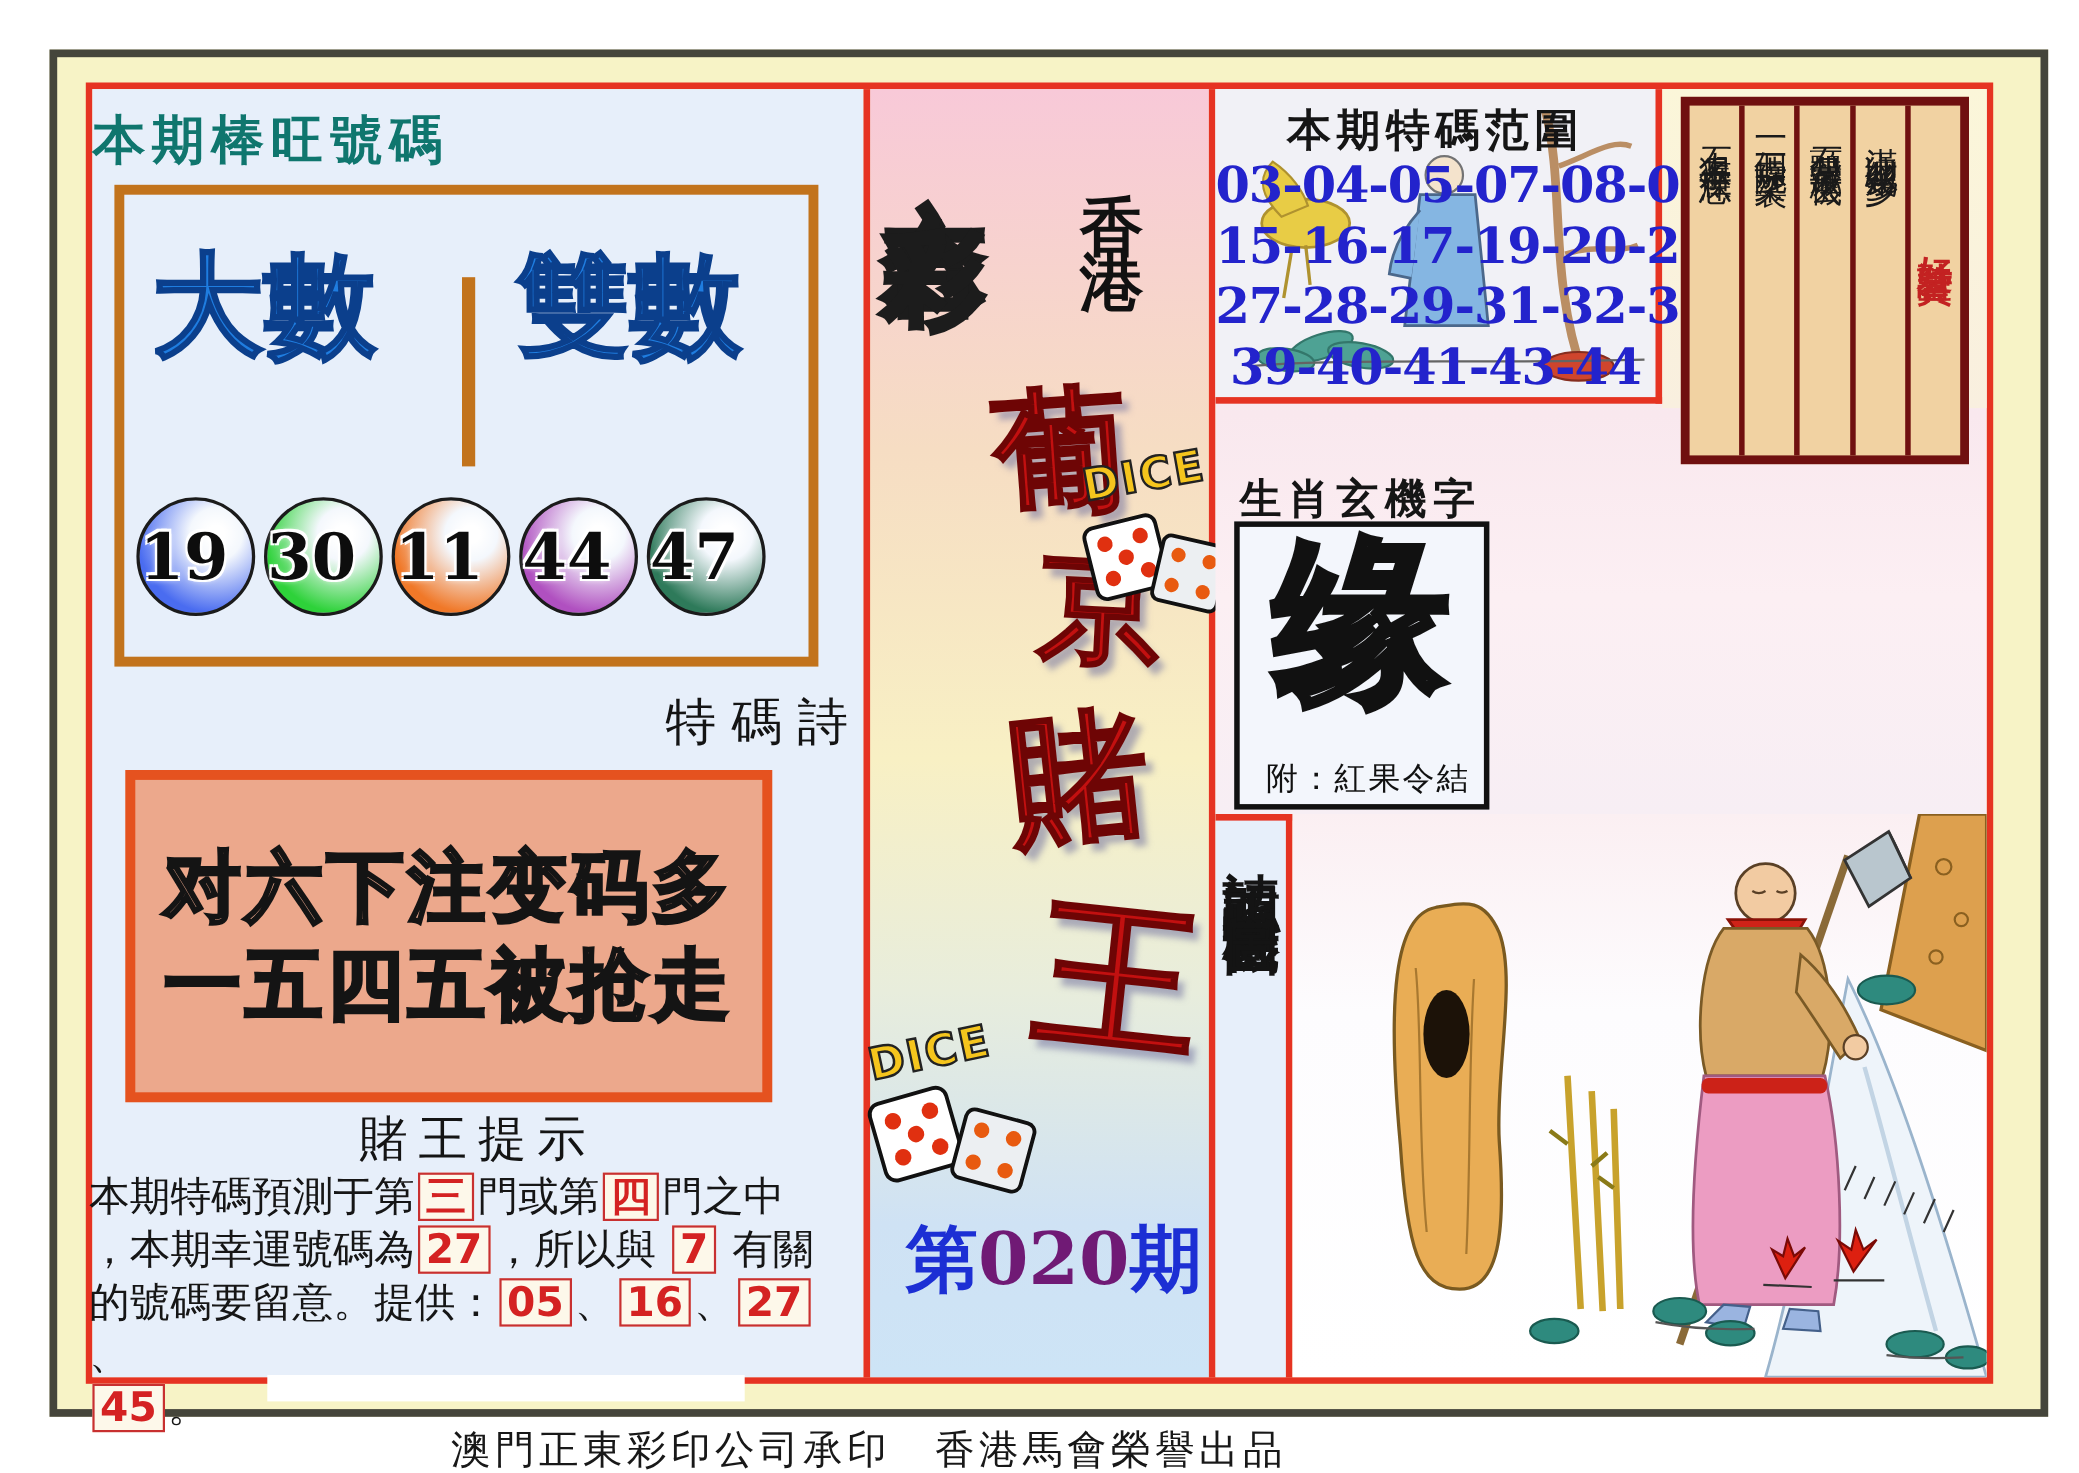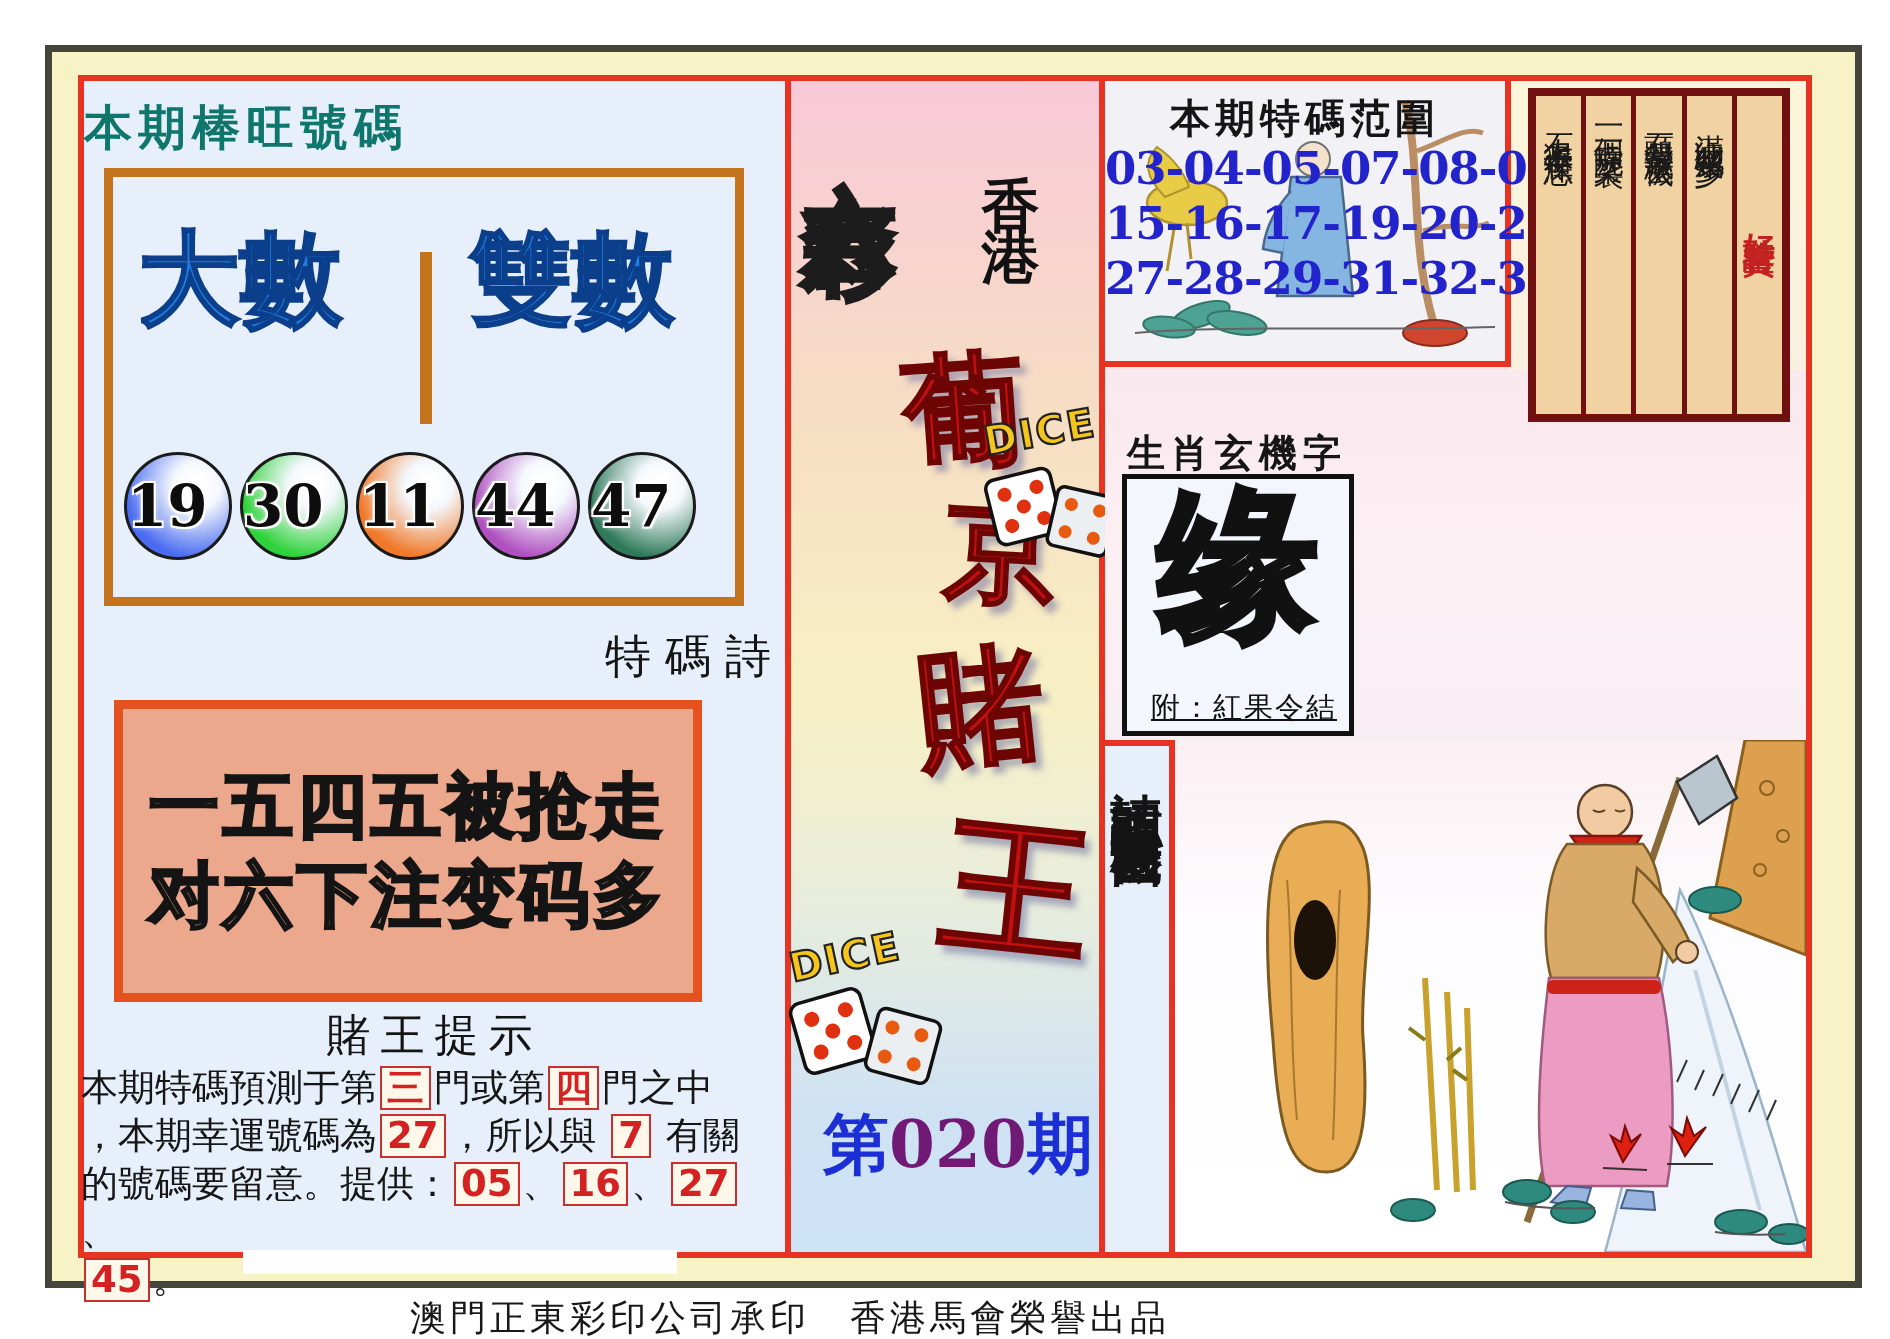--- a/index.html
+++ b/index.html
@@ -79,21 +79,21 @@
   .poem-col span{writing-mode:vertical-rl;font-size:30px;color:#1a1a1a;letter-spacing:4px;
       padding-top:14px;line-height:1;}
   .poem-col-red span{color:#c32222;font-size:32px;padding-top:112px;font-weight:600;}
 
   #zodiac-title{left:1109px;top:428px;width:256px;text-align:center;font-size:38px;color:#151515;
       letter-spacing:6px;font-weight:700;}
   #zodiac-box{left:1122px;top:474px;width:232px;height:262px;border:5px solid #111;background:#f3f6fc;
       box-sizing:border-box;}
   #zodiac-char{left:1122px;top:486px;width:232px;text-align:center;font-size:160px;font-weight:bold;
       color:#f3f6fc;-webkit-text-stroke:6px #111;line-height:1;}
-  #zodiac-note{left:1122px;top:688px;width:244px;text-align:center;font-size:29px;color:#111;letter-spacing:2px;text-decoration:underline;}
+  #zodiac-note{left:1122px;top:688px;width:244px;text-align:center;font-size:29px;color:#111;letter-spacing:2px;}
 
   #auth-strip{left:1105px;top:740px;width:64px;height:512px;background:#e7effa;display:flex;justify-content:center;}
   #auth-strip span{writing-mode:vertical-rl;font-size:52px;color:#141414;letter-spacing:7px;
       padding-top:10px;line-height:1;font-weight:600;}
   #red-divider-h{left:1105px;top:740px;width:70px;height:6px;background:#e63322;}
   #red-divider-v{left:1169px;top:740px;width:6px;height:512px;background:#e63322;}
   #illustration{left:1175px;top:740px;width:631px;height:512px;
       background:linear-gradient(180deg,#fbeff2 0%,#fdfcfe 35%,#ffffff 100%);}
 
   
@@ -128,22 +128,22 @@
       </div>
       <div class="ball" style="background: radial-gradient(circle at 68% 30%, rgb(255, 255, 255) 8%, rgba(255, 255, 255, 0.55) 24%, rgb(176, 80, 192) 72%, rgb(176, 80, 192) 100%);">
         <span class="ball-num">44</span>
       </div>
       <div class="ball" style="background: radial-gradient(circle at 68% 30%, rgb(255, 255, 255) 8%, rgba(255, 255, 255, 0.55) 24%, rgb(46, 122, 90) 72%, rgb(46, 122, 90) 100%);">
         <span class="ball-num">47</span>
       </div>
     </div>
   <div class="abs" id="poem-label">特碼詩</div>
   <div class="abs" id="poem-box">
+      <div class="poem-line">对六下注变码多</div>
       <div class="poem-line">一五四五被抢走</div>
-      <div class="poem-line">对六下注变码多</div>
     </div>
   <div class="abs" id="hint-title">賭王提示</div>
   <div class="abs" id="hint-paragraph">本期特碼預測于第<span class="hseg-box">三</span>門或第<span class="hseg-box">四</span>門之中<br>，本期幸運號碼為<span class="hseg-box">27</span>，所以與 <span class="hseg-box">7</span> 有關<br>的號碼要留意。提供：<span class="hseg-box">05</span>、<span class="hseg-box">16</span>、<span class="hseg-box">27</span>、<br><span class="hseg-box">45</span>。</div>
 
   <div class="abs" id="middle-col"></div>
   <div class="abs" id="lottery-name">六合彩</div>
   <div class="abs" id="region-name">香港</div>
   <div>
       <div class="abs brand-char brand-0">葡</div>
       <div class="abs brand-char brand-1">京</div>
@@ -213,20 +213,21 @@
       <ellipse cx="132" cy="242" rx="30" ry="11" transform="rotate(10 132 242)"></ellipse>
       <ellipse cx="64" cy="246" rx="26" ry="10" transform="rotate(8 64 246)"></ellipse>
     </g>
     <path d="M30,252 C120,244 260,250 390,246" fill="none" stroke="#555" stroke-width="2"></path>
   </svg>
   <div class="abs" id="range-title">本期特碼范圍</div>
   <div class="abs" id="range-rows">
       <div class="range-row">03-04-05-07-08-09</div>
       <div class="range-row">15-16-17-19-20-21</div>
       <div class="range-row">27-28-29-31-32-33</div>
+      <div class="range-row">39-40-41-43-44</div>
     </div>
 
   <div class="abs" id="poem-panel">
       <div class="poem-col poem-col-red">
         <span>好詩鑒賞</span>
       </div>
       <div class="poem-col">
         <span>滿山紅花幾多少</span>
       </div>
       <div class="poem-col">

